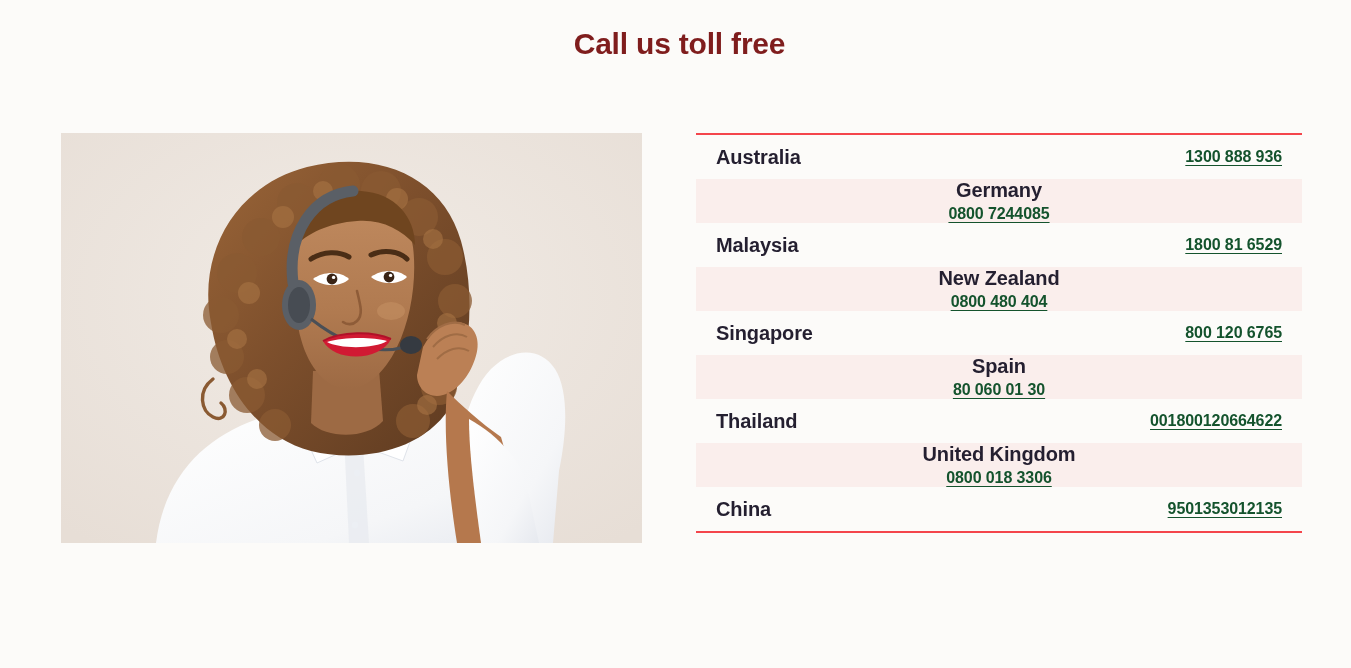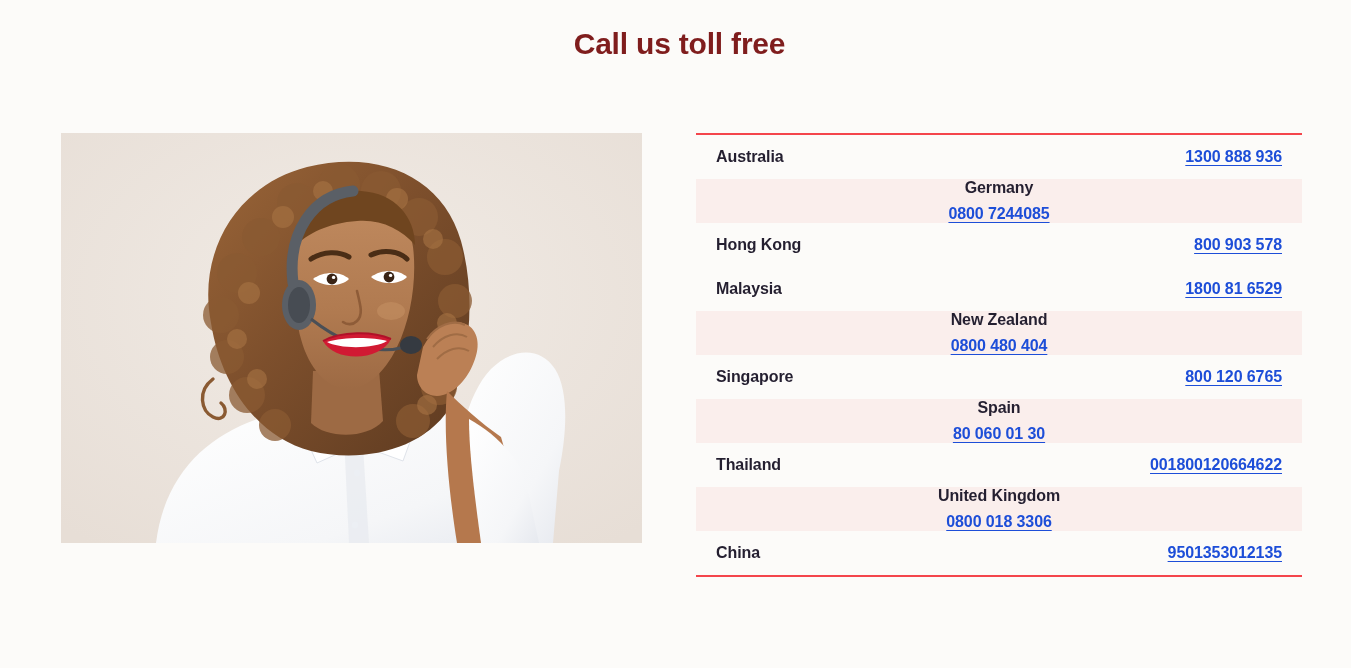--- a/index.html
+++ b/index.html
@@ -62,30 +62,30 @@
     height: 44px;
     padding: 0 20px;
     box-sizing: border-box;
     background: #fcfbf9;
   }
   .phone-row.striped {
     background: #faeeec;
     flex-direction: column;
   }
   .country-name {
-    font-size: 16px;
+    font-size: 20px;
     font-weight: bold;
     color: #241f30;
     letter-spacing: -0.1px;
     white-space: nowrap;
   }
   .phone-number {
     font-size: 16px;
     font-weight: bold;
-    color: #1d4ed8;
+    color: #14532d;
     letter-spacing: -0.1px;
     text-decoration: underline;
     text-underline-offset: 3px;
     white-space: nowrap;
     cursor: pointer;
   }
 </style>
 </head>
 <body>
 
@@ -225,24 +225,20 @@
   <div class="phone-row">
     <span class="country-name">Australia</span>
     <span class="phone-number">1300 888 936</span>
   </div>
 
   <div class="phone-row striped">
     <span class="country-name">Germany</span>
     <span class="phone-number">0800 7244085</span>
   </div>
 
-  <div class="phone-row">
-    <span class="country-name">Hong Kong</span>
-    <span class="phone-number">800 903 578</span>
-  </div>
 
 
   <div class="phone-row">
     <span class="country-name">Malaysia</span>
     <span class="phone-number">1800 81 6529</span>
   </div>
 
   <div class="phone-row striped">
     <span class="country-name">New Zealand</span>
     <span class="phone-number">0800 480 404</span>

